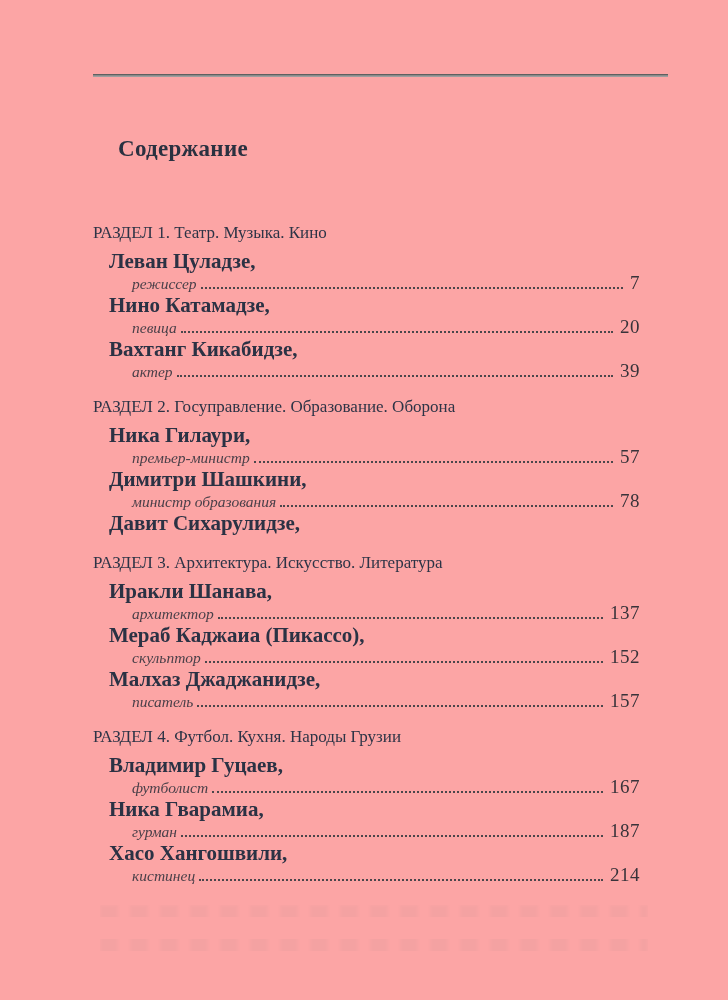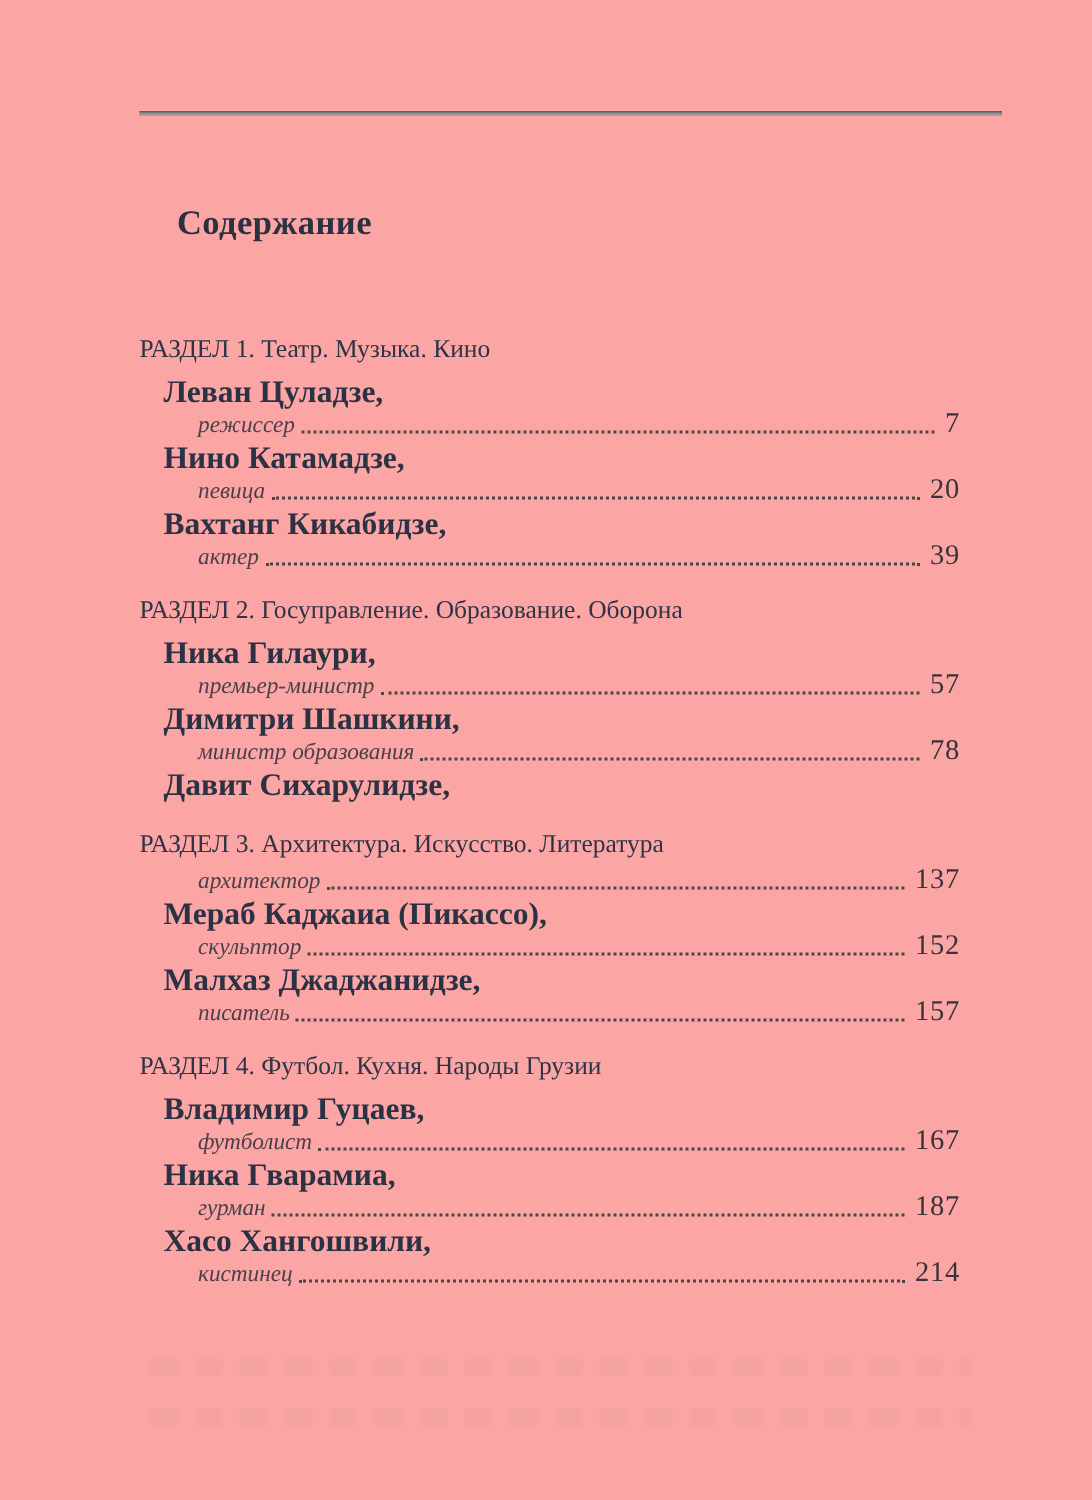--- a/index.html
+++ b/index.html
@@ -159,20 +159,21 @@
   <div class="entry">
     <div class="entry-name">Давит Сихарулидзе,</div>
   </div>
 </div>
   </div>
 
   <div class="section">
     <div class="section-title">РАЗДЕЛ 3. Архитектура. Искусство. Литература</div>
     <div class="section-entries">
   <div class="entry">
+    <div class="entry-name">Иракли Шанава,</div>
     <div class="entry-role-line">
       <span class="entry-role">архитектор</span>
       <span class="dot-leader"></span>
       <span class="entry-page">137</span>
     </div>
   </div>
 
   <div class="entry">
     <div class="entry-name">Мераб Каджаиа (Пикассо),</div>
     <div class="entry-role-line">

